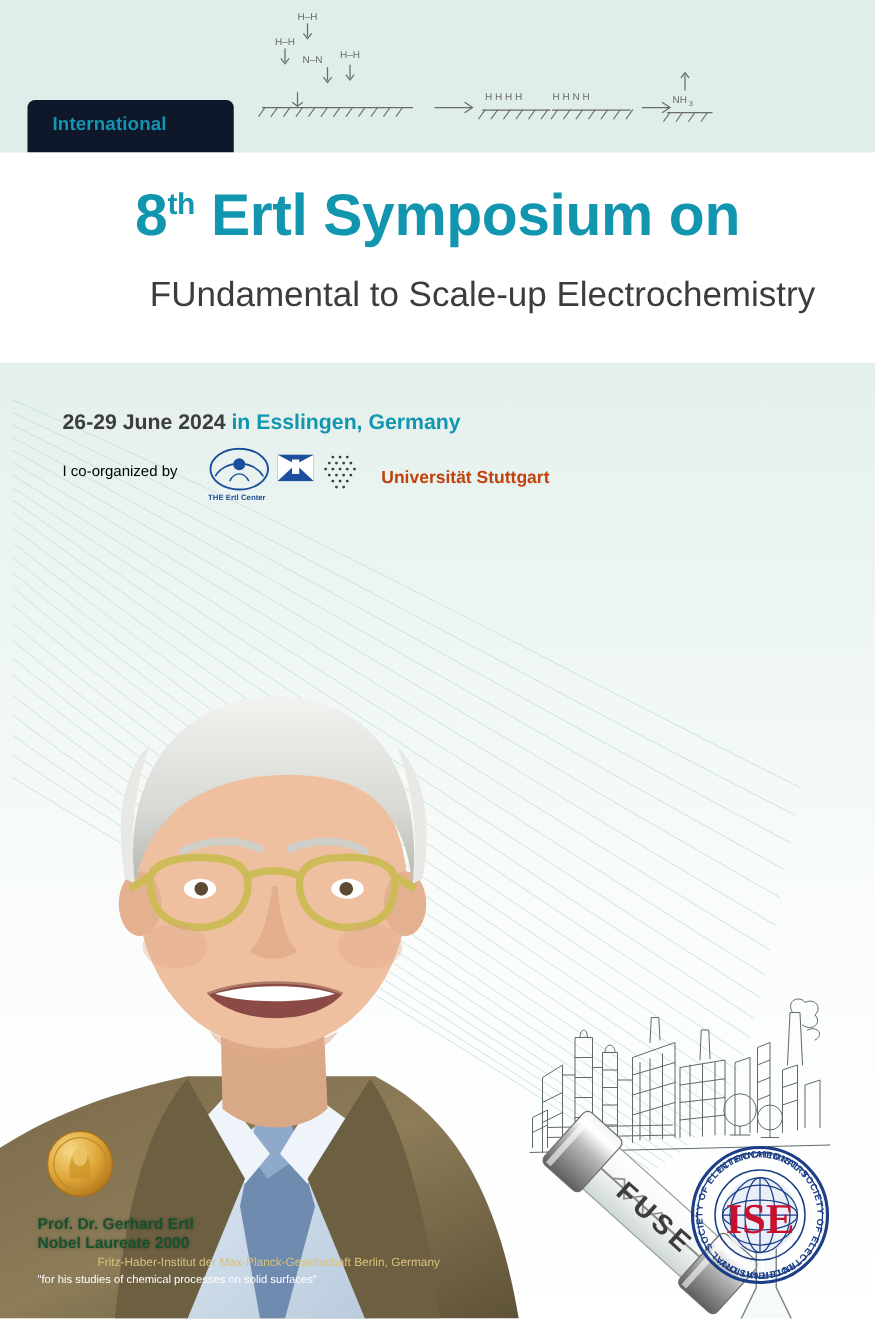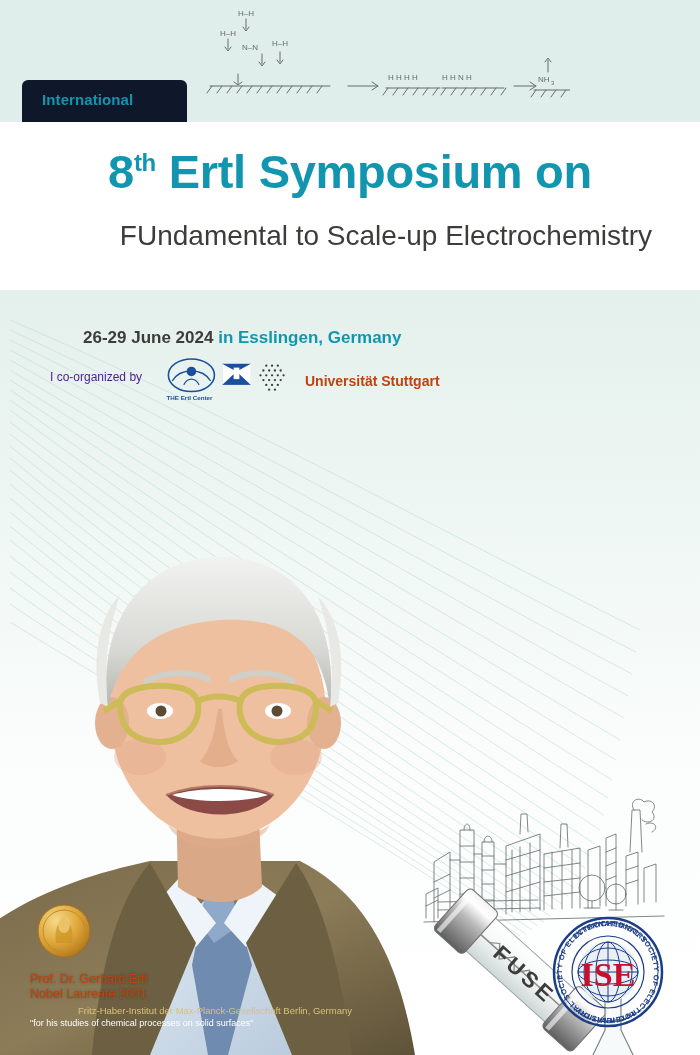--- a/index.html
+++ b/index.html
@@ -104,31 +104,30 @@
   }
 
   
   .event-date {
     position: absolute;
     left: 50px; top: 328px;
     font-size: 17px;
     color: #3c3c3b;
     font-weight: bold;
     white-space: nowrap;
-    margin-left: 33px;
   }
   .event-date .loc {
     color: #1296b0;
     font-weight: bold;
   }
   .coorg-label {
     position: absolute;
     left: 50px; top: 370px;
     font-size: 12px;
-    color: #4c1d95;
+    color: #000000;
     white-space: nowrap;
   }
   .org-logos {
     position: absolute;
     left: 160px; top: 358px;
     height: 48px;
   }
   .uni-name {
     position: absolute;
     left: 305px; top: 373px;
@@ -147,22 +146,22 @@
   }
 
   
   .caption {
     position: absolute;
     left: 30px; top: 972px;
     width: 360px;
   }
   .caption .name {
     font-size: 12.5px;
-    font-weight: normal;
-    color: #c2410c;
+    font-weight: bold;
+    color: #14532d;
     line-height: 15px;
     margin: 0;
     text-shadow: 0 0 3px rgba(0,0,0,.35);
   }
   .caption .affil {
     font-size: 9.5px;
     color: #d8c27a;
     line-height: 12px;
     margin: 3px 0 0 0;
     padding-left: 48px;
@@ -522,21 +521,21 @@
       </radialGradient>
     </defs>
     <circle cx="28" cy="28" r="26" fill="url(#gold)" stroke="#a9711a" stroke-width="1"></circle>
     <circle cx="28" cy="28" r="21" fill="none" stroke="#c08c26" stroke-width="1"></circle>
     <path d="M20 40 C18 28 22 18 28 14 C34 18 38 28 36 40 Z" fill="#c8901f" opacity="0.65"></path>
     <ellipse cx="28" cy="22" rx="6" ry="8" fill="#f0cb72" opacity="0.8"></ellipse>
   </svg>
 
   <div class="caption">
     <p class="name">Prof. Dr. Gerhard Ertl</p>
-    <p class="name">Nobel Laureate 2001</p>
+    <p class="name">Nobel Laureate 2000</p>
     <p class="affil">Fritz-Haber-Institut der Max-Planck-Gesellschaft Berlin, Germany</p>
     <p class="note">"for his studies of chemical processes on solid surfaces"</p>
   </div>
 
   <svg class="ise-logo" width="120" height="120" viewBox="0 0 120 120">
     <defs>
       <path id="circPathTop" d="M60,60 m-46,0 a46,46 0 1,1 92,0 a46,46 0 1,1 -92,0"></path>
       <path id="circPathBot" d="M60,60 m46,0 a46,46 0 1,1 -92,0 a46,46 0 1,1 92,0"></path>
     </defs>
     <circle cx="60" cy="60" r="54" fill="none" stroke="#1b3e86" stroke-width="2.5"></circle>

